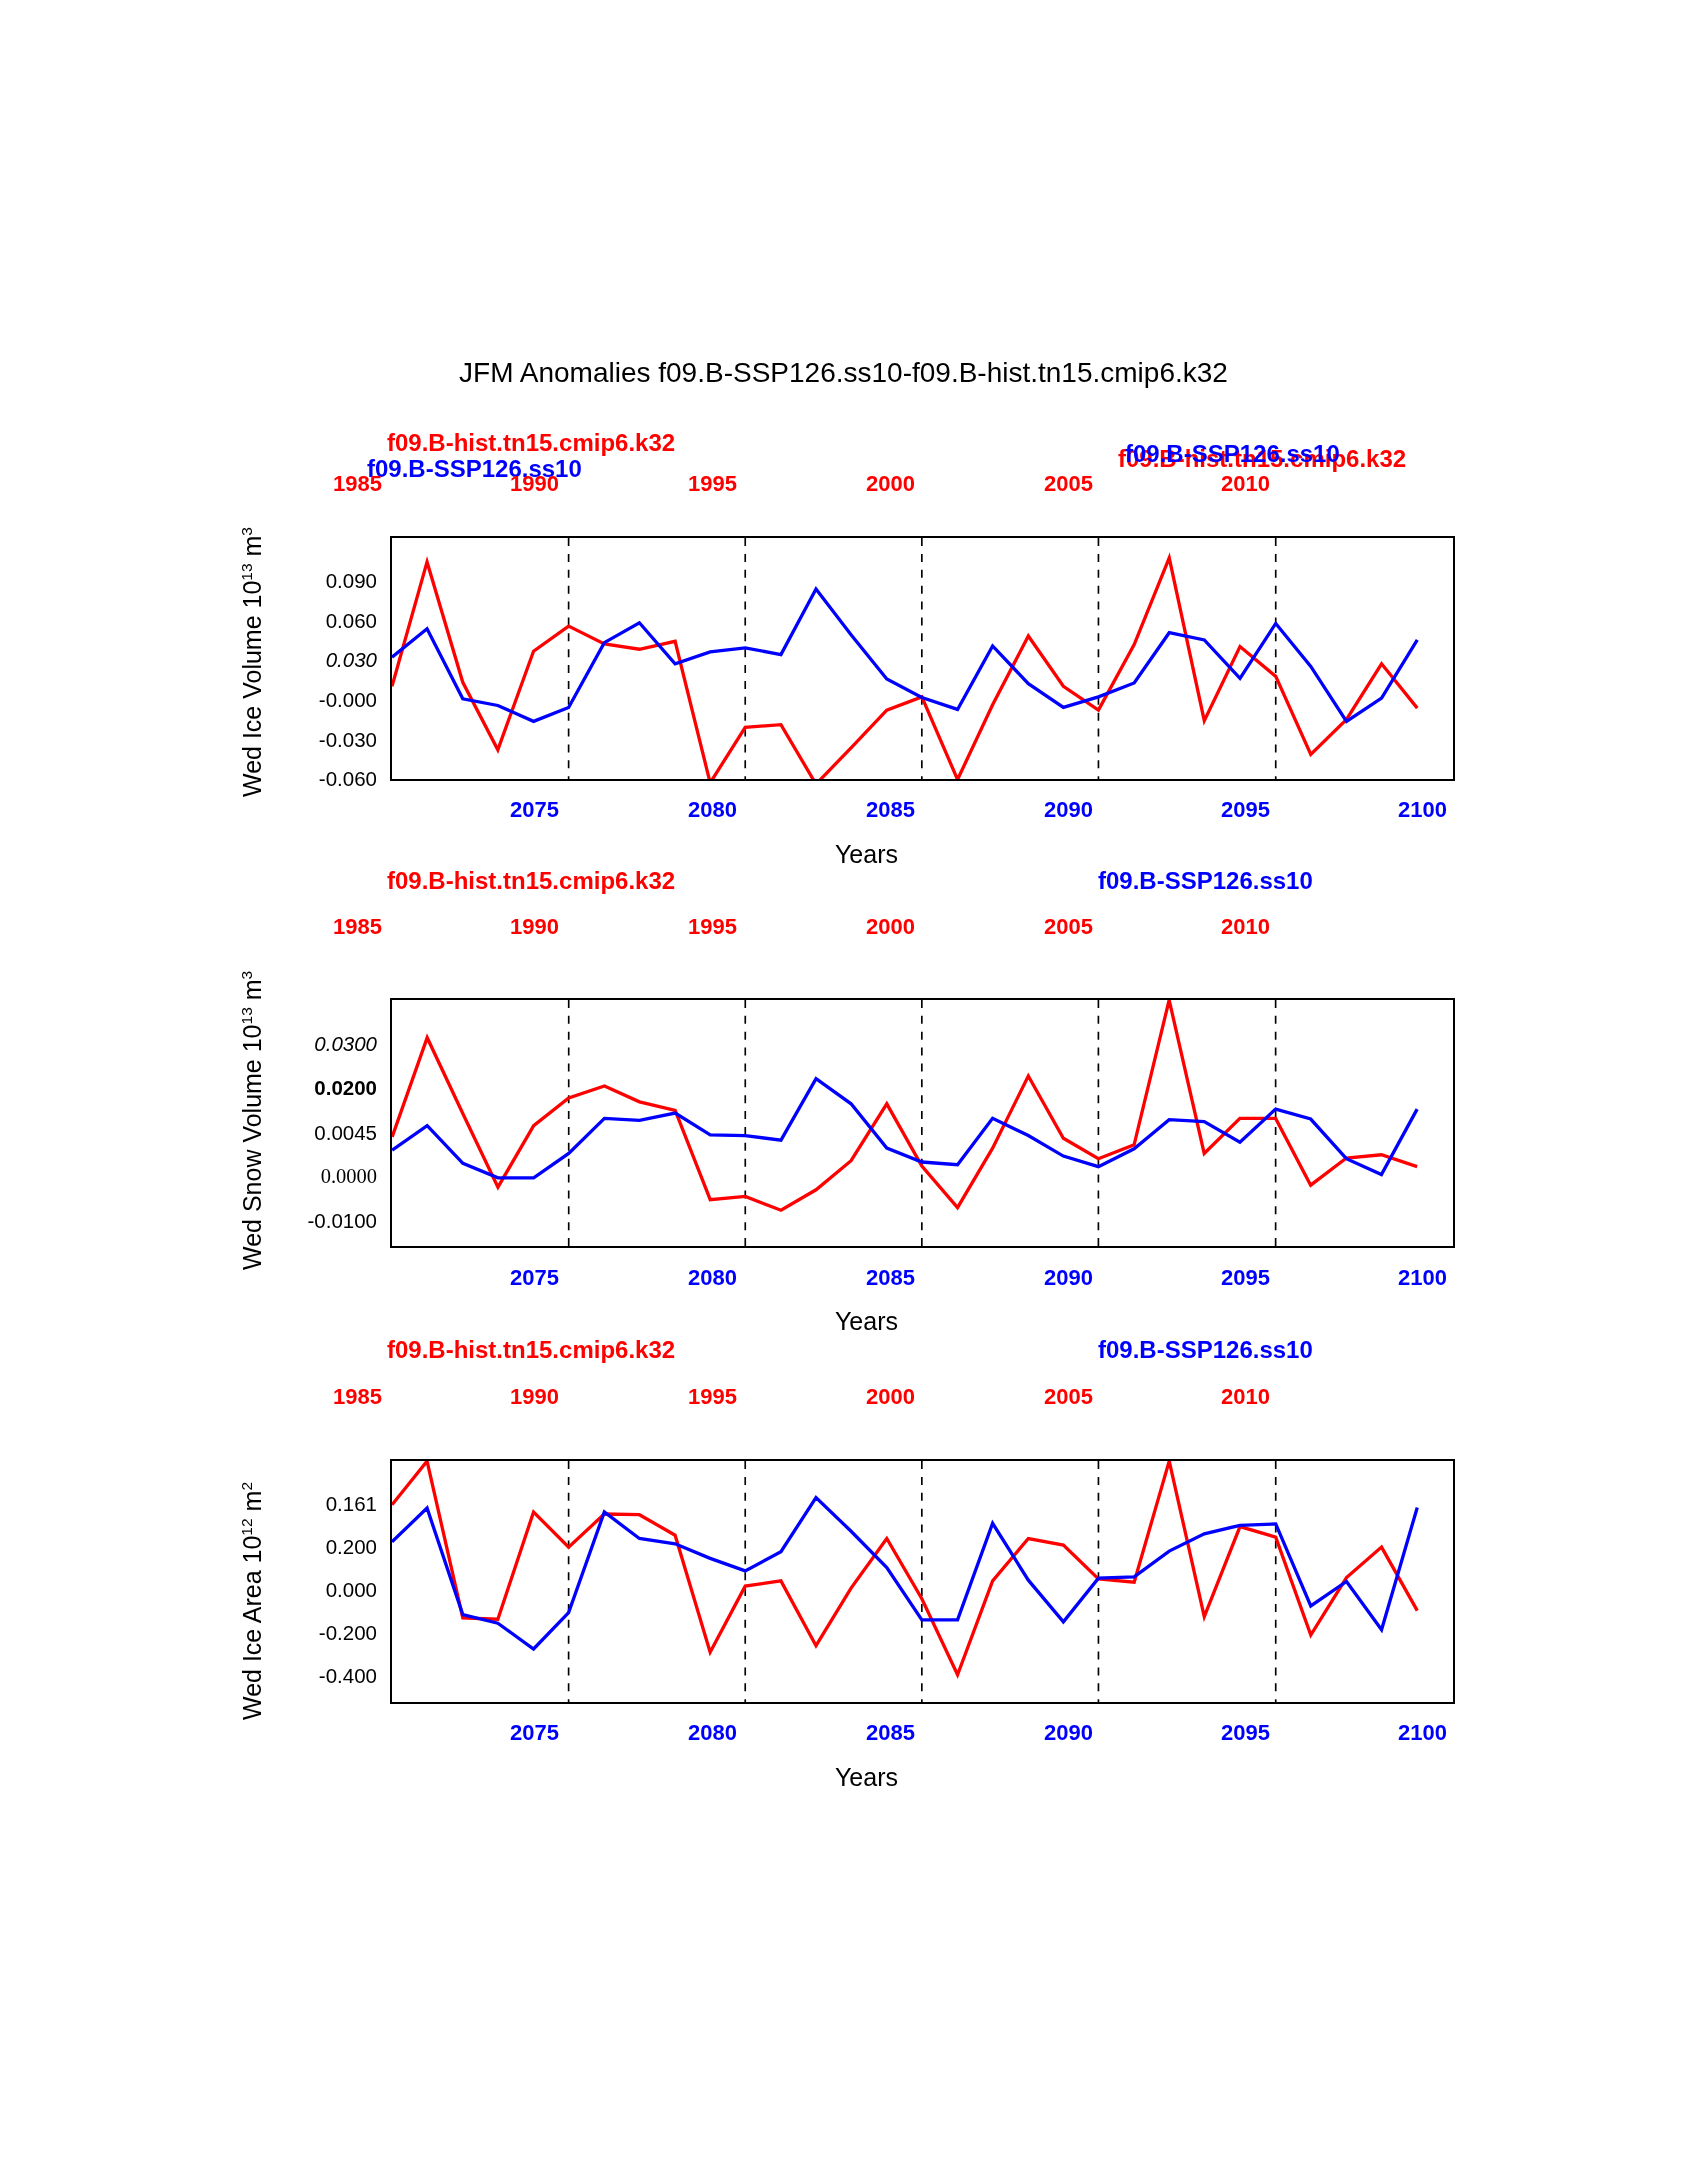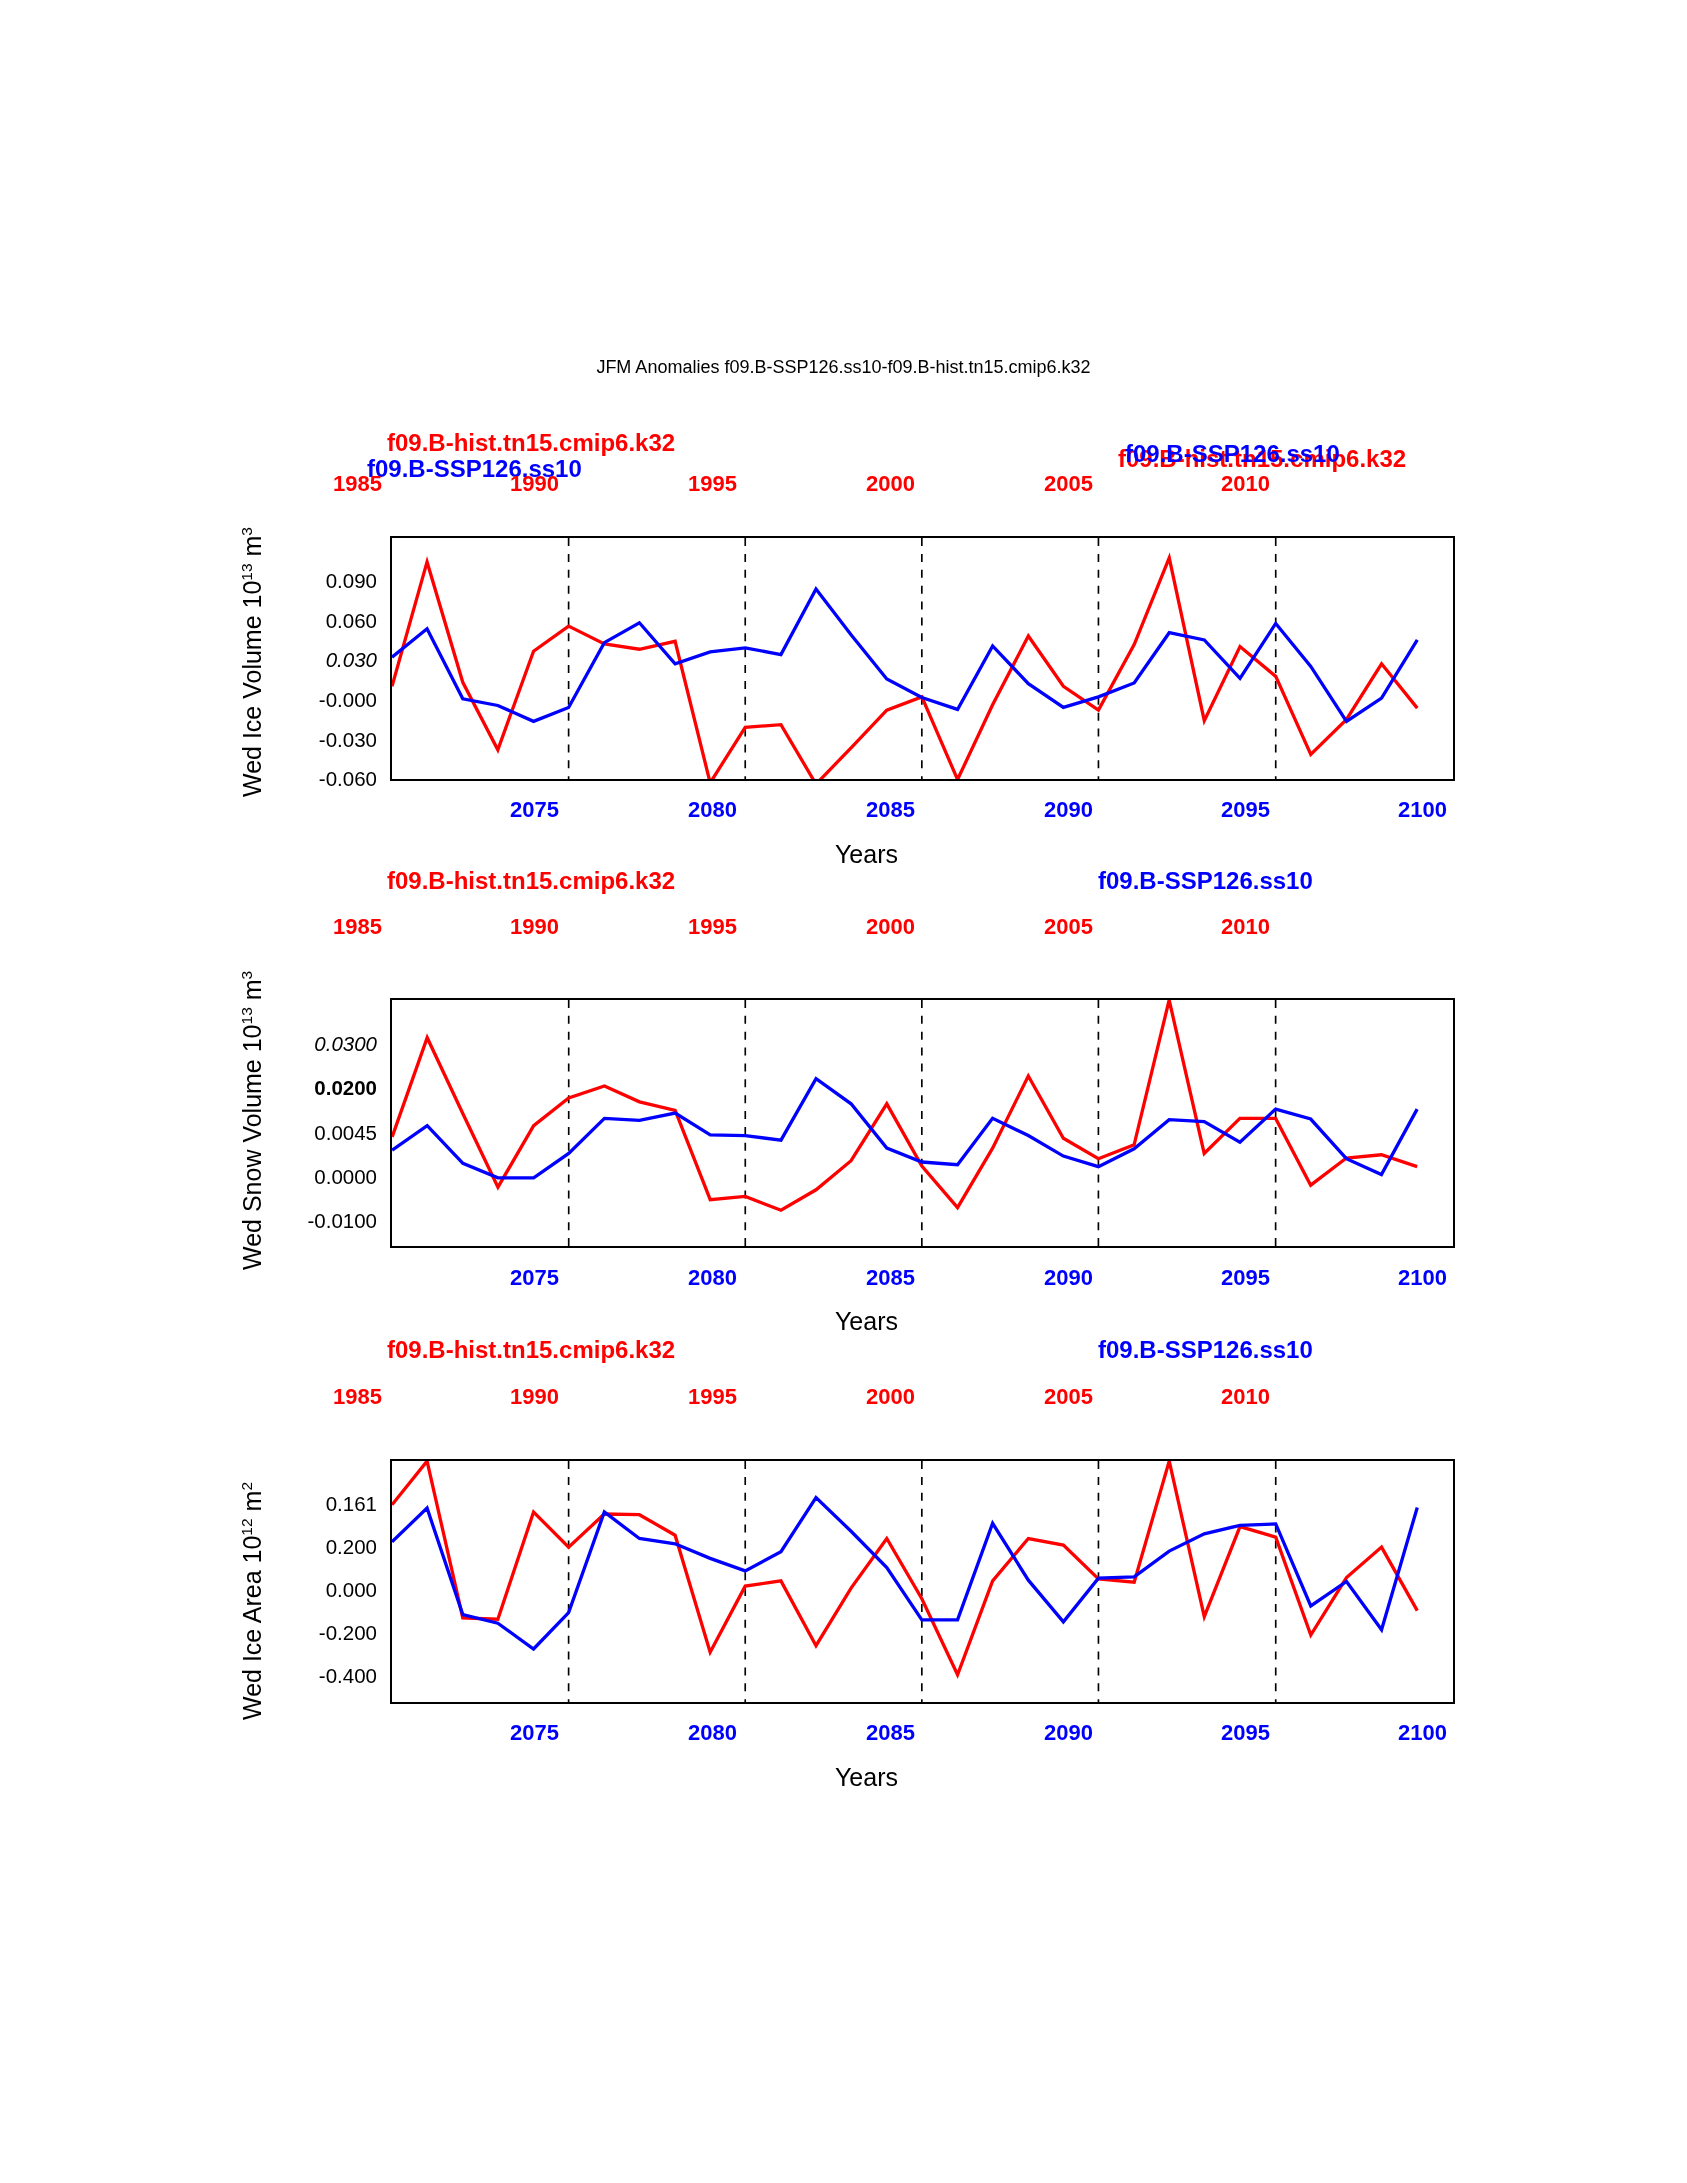--- a/index.html
+++ b/index.html
@@ -19,21 +19,21 @@
     left: 0; top: 0;
     width: 1687px;
     height: 2183px;
   }
   .main-title {
     position: absolute;
     left: 0;
     top: 357px;
     width: 1687px;
     text-align: center;
-    font-size: 18px;
+    font-size: 28px;
     color: #000;
     letter-spacing: 0px;
   }
   .panel {
     position: absolute;
     left: 0;
     width: 1428px;
   }
   
   .plot-frame {
@@ -169,21 +169,21 @@
           <line x1="1336" y1="0" x2="1336" y2="372" stroke="#000" stroke-width="2.5" stroke-dasharray="12,12"></line>
         </g>
         <polyline fill="none" stroke="#ff0000" stroke-width="5" points="0,207 53,57 107,172 160,283 214,190 267,148 321,130 374,154 428,167 481,302 534,297 588,318 641,287 694,243 748,157 801,251 855,314 908,224 962,115 1015,209 1068,240 1122,219 1175,0 1228,232 1282,179 1336,179 1389,280 1443,239 1496,234 1550,252"></polyline>
         <polyline fill="none" stroke="#0000ff" stroke-width="5" points="0,227 53,190 107,247 160,269 214,269 267,232 321,179 374,182 428,171 481,204 534,205 588,212 641,119 694,157 748,224 801,245 855,249 908,179 962,205 1015,236 1068,252 1122,225 1175,181 1228,184 1282,215 1336,165 1389,180 1443,240 1496,264 1550,165"></polyline>
       </svg>
     </div>
 
     <div class="ytick" style="left:251px;top:1032px;width:126px;font-style:italic;">0.0300</div>
     <div class="ytick" style="left:251px;top:1076px;width:126px;font-weight:bold;">0.0200</div>
     <div class="ytick" style="left:251px;top:1121px;width:126px;">0.0045</div>
-    <div class="ytick" style="left:251px;top:1165px;width:126px;">0.0000</div>
+    <div class="ytick" style="left:251px;top:1165px;width:126px;font-family:Liberation Serif, serif;">0.0000</div>
     <div class="ytick" style="left:251px;top:1209px;width:126px;">-0.0100</div>
 
     <div class="tick-bottom" style="left:488px;top:1265px;width:93px;">2075</div>
     <div class="tick-bottom" style="left:666px;top:1265px;width:93px;">2080</div>
     <div class="tick-bottom" style="left:844px;top:1265px;width:93px;">2085</div>
     <div class="tick-bottom" style="left:1022px;top:1265px;width:93px;">2090</div>
     <div class="tick-bottom" style="left:1199px;top:1265px;width:93px;">2095</div>
     <div class="tick-bottom" style="left:1376px;top:1265px;width:93px;">2100</div>
 
     <div class="xlabel" style="left:787px;top:1307px;width:159px;">Years</div>

